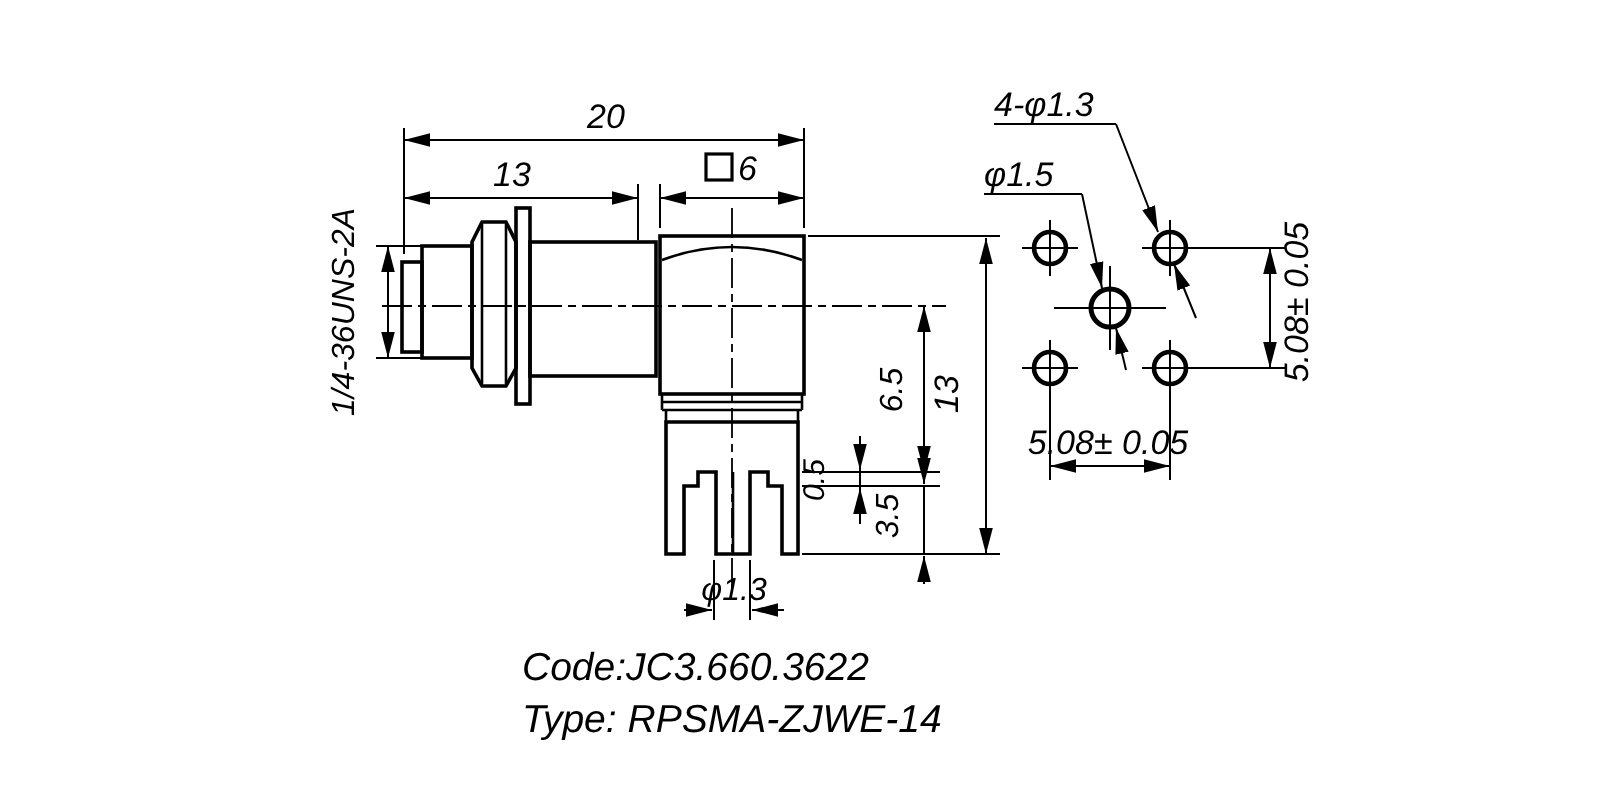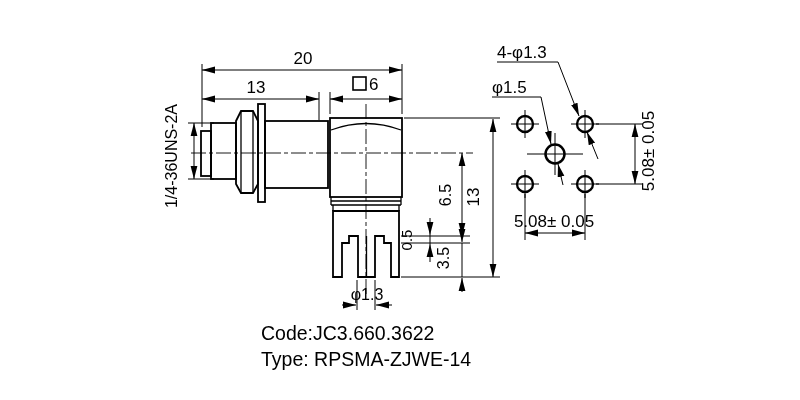--- a/index.html
+++ b/index.html
@@ -1,17 +1,17 @@
 <!DOCTYPE html>
 <html><head>
 <meta charset="utf-8">
 <style>
   html,body{margin:0;padding:0;background:#fff;}
   .canvas{position:relative;width:800px;height:400px;background:#fff;overflow:hidden;
-          font-family:"Liberation Sans",sans-serif;}
+          font-family:"Liberation Sans",sans-serif;font-style:italic;}
   svg{display:block;}
   svg text{fill:#000;font-family:"Liberation Sans",sans-serif;}
   .ol{stroke:#000;stroke-width:1.8;fill:none;}
   .ol-thin{stroke:#000;stroke-width:1.3;fill:none;}
   .dim{stroke:#000;stroke-width:1;fill:none;}
   .ext{stroke:#000;stroke-width:1;fill:none;}
   .cl{stroke:#000;stroke-width:0.9;fill:none;stroke-dasharray:15 3 4 3;}
   .cross{stroke:#000;stroke-width:1;fill:none;}
   .hole{stroke:#000;stroke-width:2.3;fill:none;}
   .hole-center{stroke:#000;stroke-width:2.5;fill:none;}

